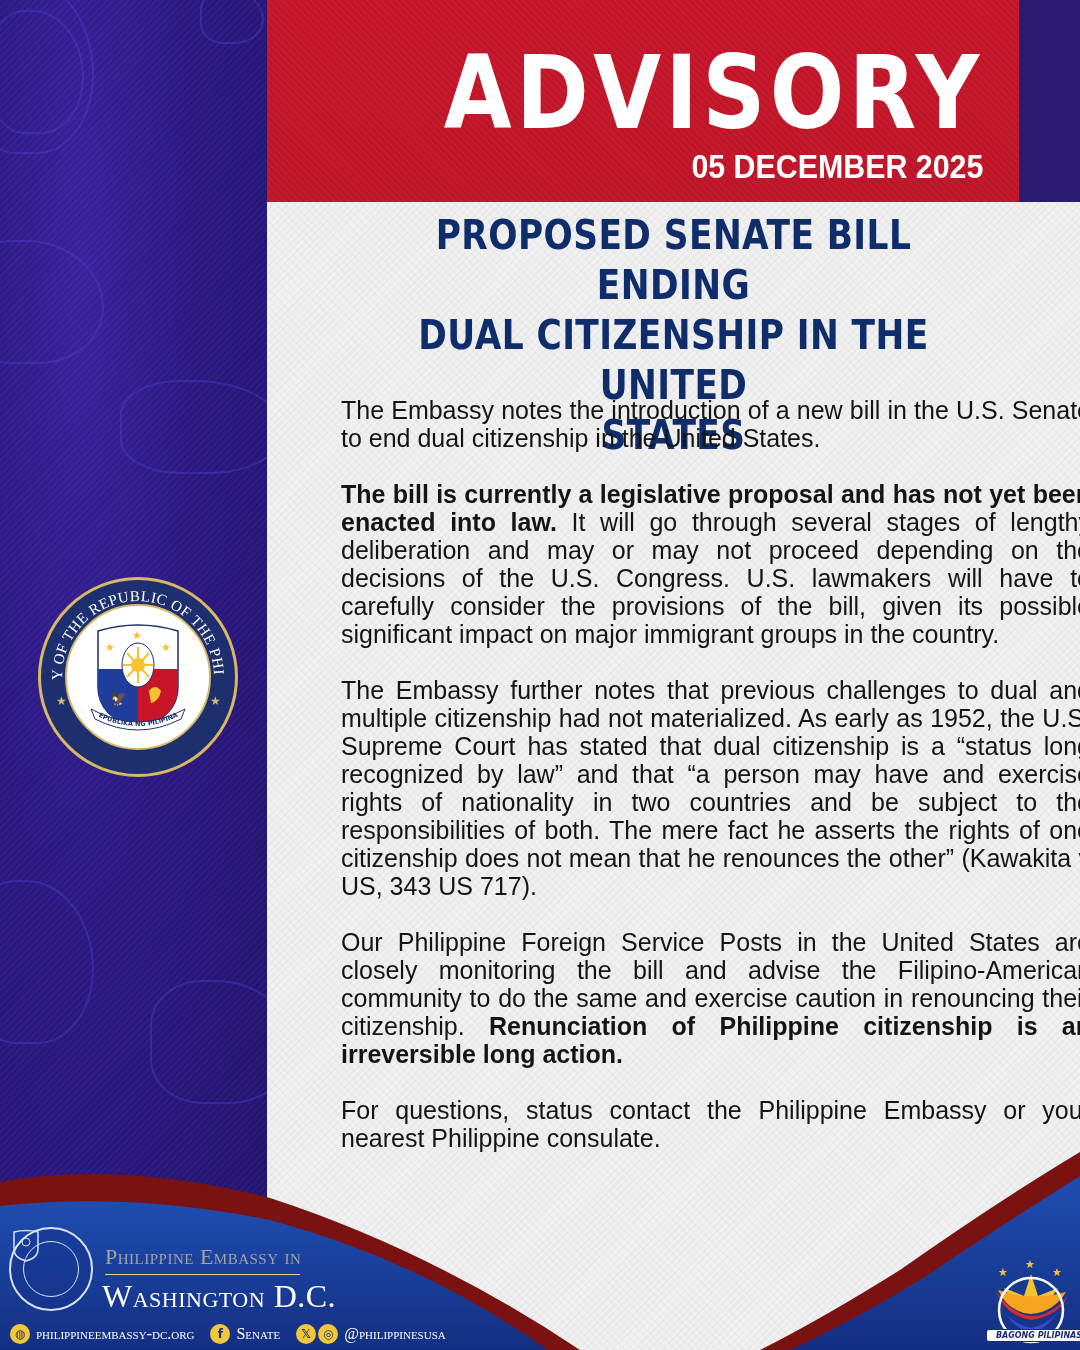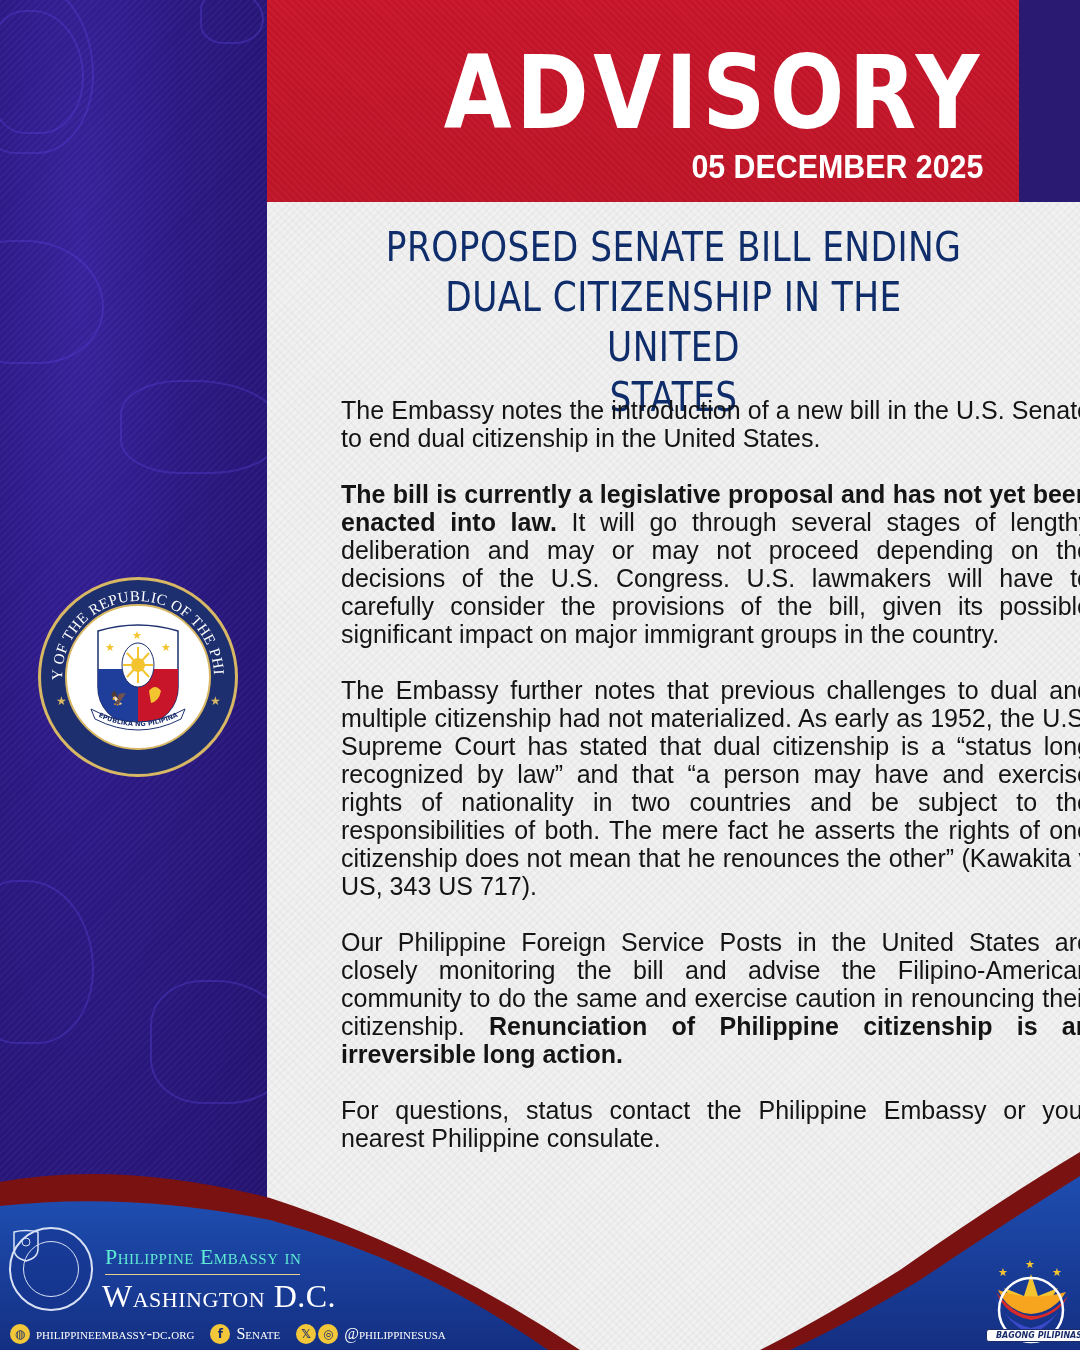--- a/index.html
+++ b/index.html
@@ -43,22 +43,22 @@
 
   
   .content {
     position: absolute; left: 267px; top: 202px; width: 813px; height: 1148px;
     background:
       repeating-linear-gradient(135deg, rgba(0,0,0,0.025) 0 2px, rgba(255,255,255,0) 2px 5px),
       repeating-linear-gradient(45deg, rgba(0,0,0,0.02) 0 2px, rgba(255,255,255,0) 2px 6px),
       #f1f1f1;
   }
   .headline {
-    position: absolute; left: 60px; width: 693px; top: 20px; text-align: center;
-    font-family: "DejaVu Sans", sans-serif; font-weight: normal; font-size: 40px; line-height: 50px;
+    position: absolute; left: 60px; width: 693px; top: 8px; text-align: center;
+    font-family: "DejaVu Sans", sans-serif; font-weight: bold; font-size: 40px; line-height: 50px;
     color: #0f2d6b; letter-spacing: 0.5px;
   }
   .headline span { display: block; transform: scaleX(0.86); }
   .body-text {
     position: absolute; left: 30px; width: 750px; top: 194px;
     font-family: "Liberation Sans", sans-serif; font-size: 25px; line-height: 28px; color: #141414;
     text-align: justify;
     margin-left: 44px;
   }
   .body-text p { margin: 0 0 28px 0; }
@@ -67,21 +67,21 @@
   
   .footer { position: absolute; left: 0; top: 1140px; width: 1080px; height: 210px; }
   .footer svg { position: absolute; left: 0; top: 0; }
   .footer-seal {
     position: absolute; left: 9px; top: 87px; width: 84px; height: 84px; border-radius: 50%;
     border: 2px solid #d9e2f5; box-sizing: border-box; background: rgba(20,50,140,0.5);
     display:flex; align-items:center; justify-content:center;
   }
   .footer-seal-inner { width: 54px; height: 54px; border-radius: 50%; border: 1.5px solid #d9e2f5; display:flex; align-items:center; justify-content:center; }
   .footer-org-1 {
-    position: absolute; left: 105px; top: 104px; font-family: "Liberation Serif", serif; color: #5eead4;
+    position: absolute; left: 105px; top: 104px; font-family: "Liberation Serif", serif; color: #a3a3a3;
     font-size: 22px; font-variant: small-caps; letter-spacing: 0.5px;
   }
   .footer-rule { position: absolute; left: 105px; top: 134px; width: 195px; height: 1px; background: #e9d08a; }
   .footer-org-2 {
     position: absolute; left: 102px; top: 138px; font-family: "Liberation Serif", serif; color: #ffffff;
     font-size: 32px; font-variant: small-caps; letter-spacing: 0.5px;
   }
   .footer-links { position: absolute; left: 10px; top: 184px; display: flex; align-items: center; gap: 6px; color: #ffffff; font-family: "Liberation Serif", serif; font-size: 16px; font-variant: small-caps; }
   .footer-links .ic { width: 20px; height: 20px; border-radius: 50%; background: #f2c83a; display:inline-flex; align-items:center; justify-content:center; color:#1b2d6b; font-size: 12px; font-weight: bold; font-family: "DejaVu Sans", sans-serif; font-variant: normal; }
   .footer-links .txt { margin-right: 10px; }

